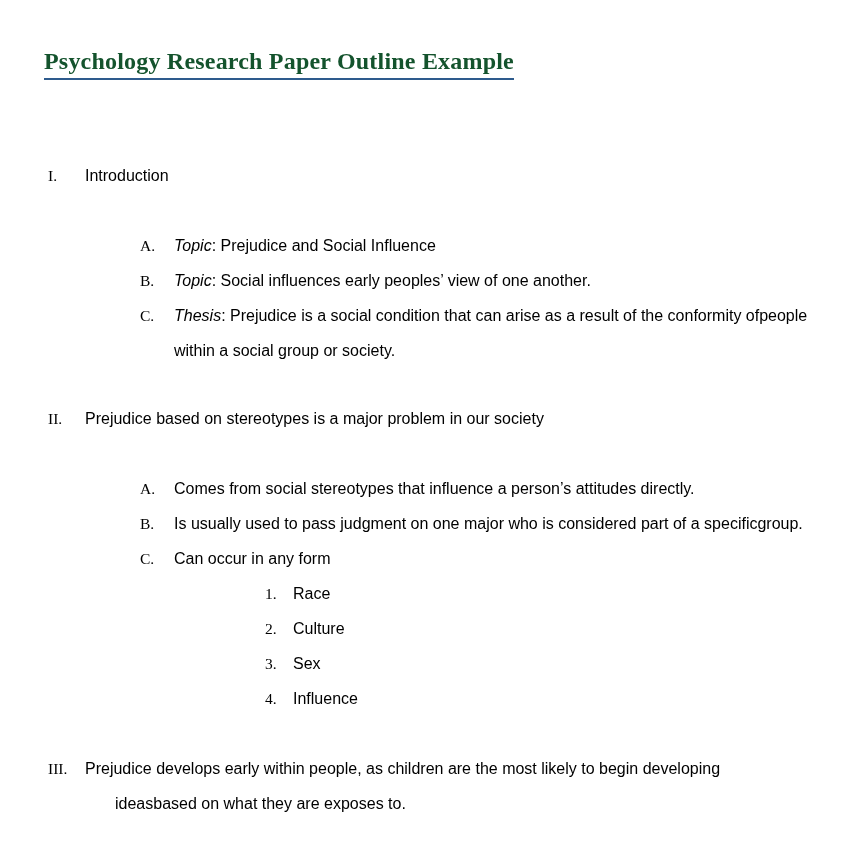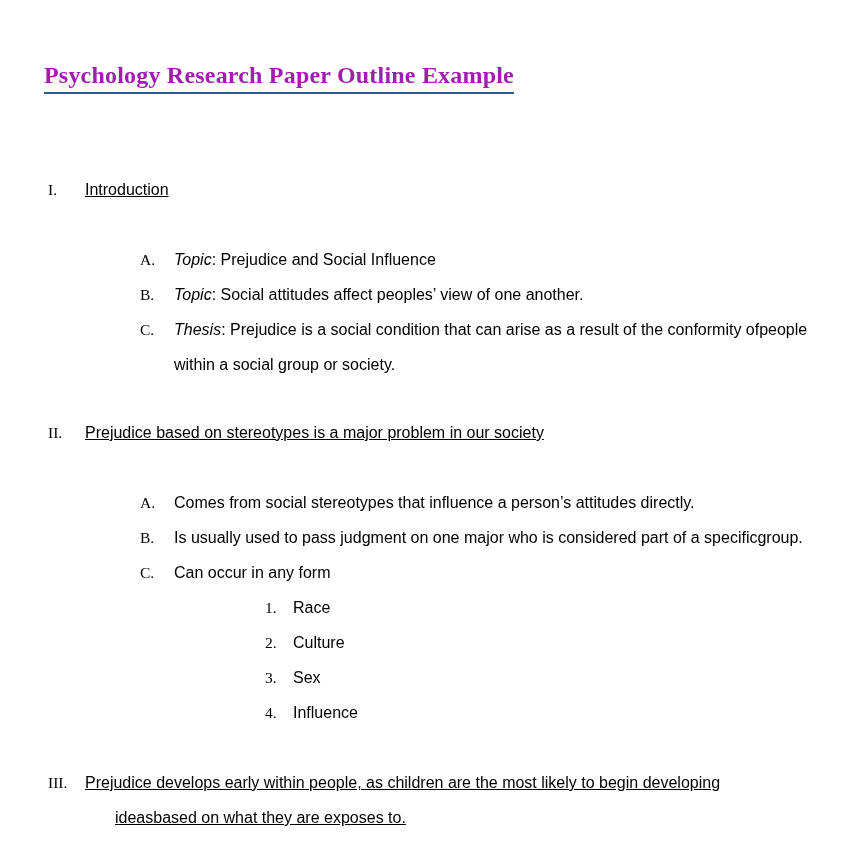--- a/index.html
+++ b/index.html
@@ -7,42 +7,42 @@
   body {
     width: 867px; height: 867px;
     background: #ffffff;
     font-family: "Liberation Sans", sans-serif;
     font-size: 16px;
     color: #000000;
     overflow: hidden;
   }
   .page { padding-top: 46px; }
   .title {
-    margin: 14px 0 0 44px;
+    margin: 0 0 0 44px;
     display: inline-block;
     font-family: "Liberation Serif", serif;
     font-size: 24px;
     font-weight: bold;
-    color: #a21caf;
+    color: #14532d;
     line-height: 30px;
     letter-spacing: 0.2px;
     border-bottom: 2px solid #2E5B8D;
     padding-bottom: 2px;
   }
   .outline { margin-top: 78px; }
   .line { display: flex; line-height: 35px; align-items: baseline; }
   .marker {
     font-family: "Liberation Serif", serif;
     flex: none;
     font-size: 15.5px;
   }
   .text { flex: 0 1 auto; }
   .l1 { padding-left: 48px; }
   .l1 .marker { width: 37px; }
-  .l1 .text { max-width: 730px; text-decoration: underline; }
+  .l1 .text { max-width: 730px; }
   .l2 { padding-left: 140px; }
   .l2 .marker { width: 34px; }
   .l2 .text { max-width: 658px; }
   .l3 { padding-left: 265px; }
   .l3 .marker { width: 28px; }
   .lead { }
   .sub { margin-top: 35px; }
   .sec2 { margin-top: 33px; }
   .sec3 { margin-top: 35px; }
   .sec3 .text {
@@ -65,21 +65,21 @@
       <span class="text">Introduction</span>
     </div>
 
     <div class="sub">
       <div class="line l2">
         <span class="marker">A.</span>
         <span class="text"><i class="lead">Topic</i><span>: Prejudice and Social Influence</span></span>
       </div>
       <div class="line l2">
         <span class="marker">B.</span>
-        <span class="text"><i class="lead">Topic</i><span>: Social attitudes affect peoples’ view of one another.</span></span>
+        <span class="text"><i class="lead">Topic</i><span>: Social influences early peoples’ view of one another.</span></span>
       </div>
       <div class="line l2">
         <span class="marker">C.</span>
         <span class="text"><i class="lead">Thesis</i><span>: Prejudice is a social condition that can arise as a result of the conformity ofpeople within a social group or society.</span></span>
       </div>
     </div>
 
     <div class="line l1 sec2">
       <span class="marker">II.</span>
       <span class="text">Prejudice based on stereotypes is a major problem in our society</span>

